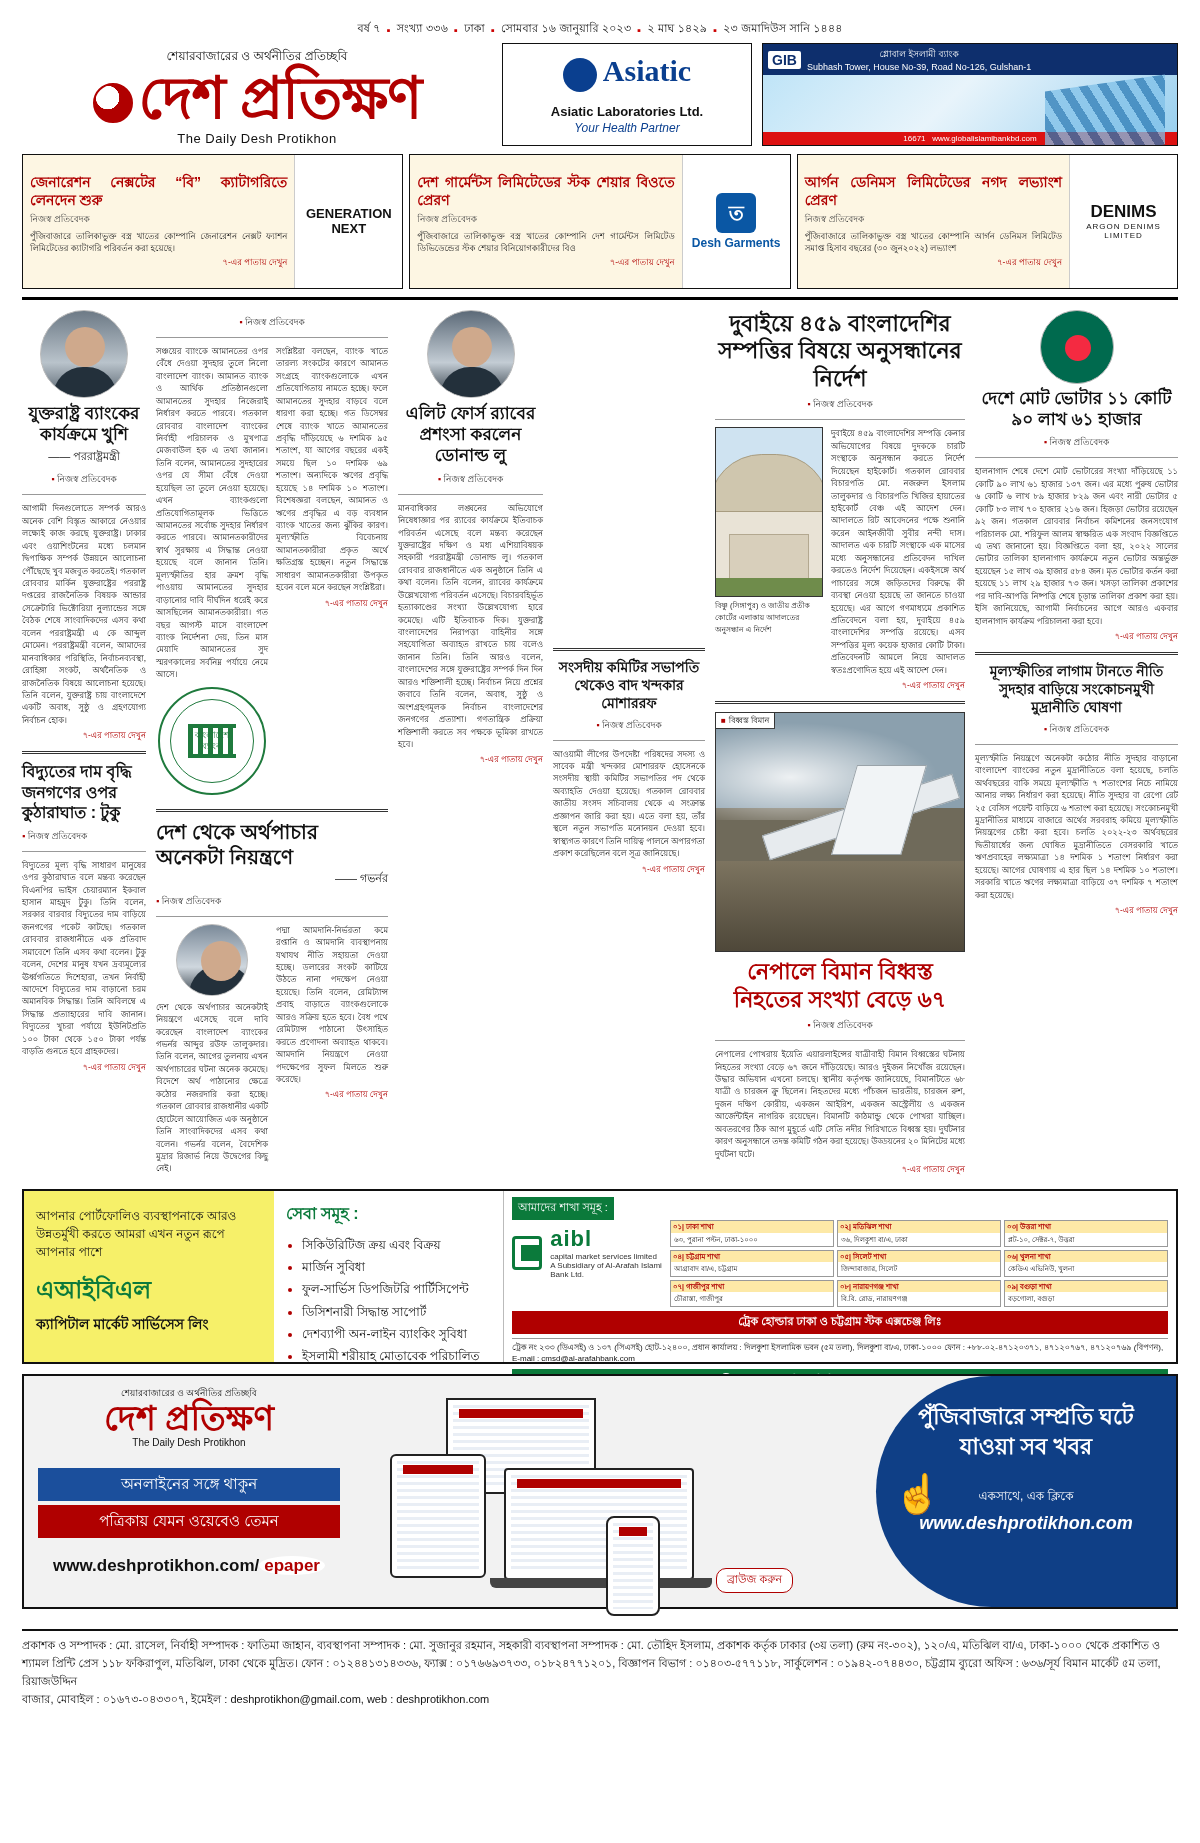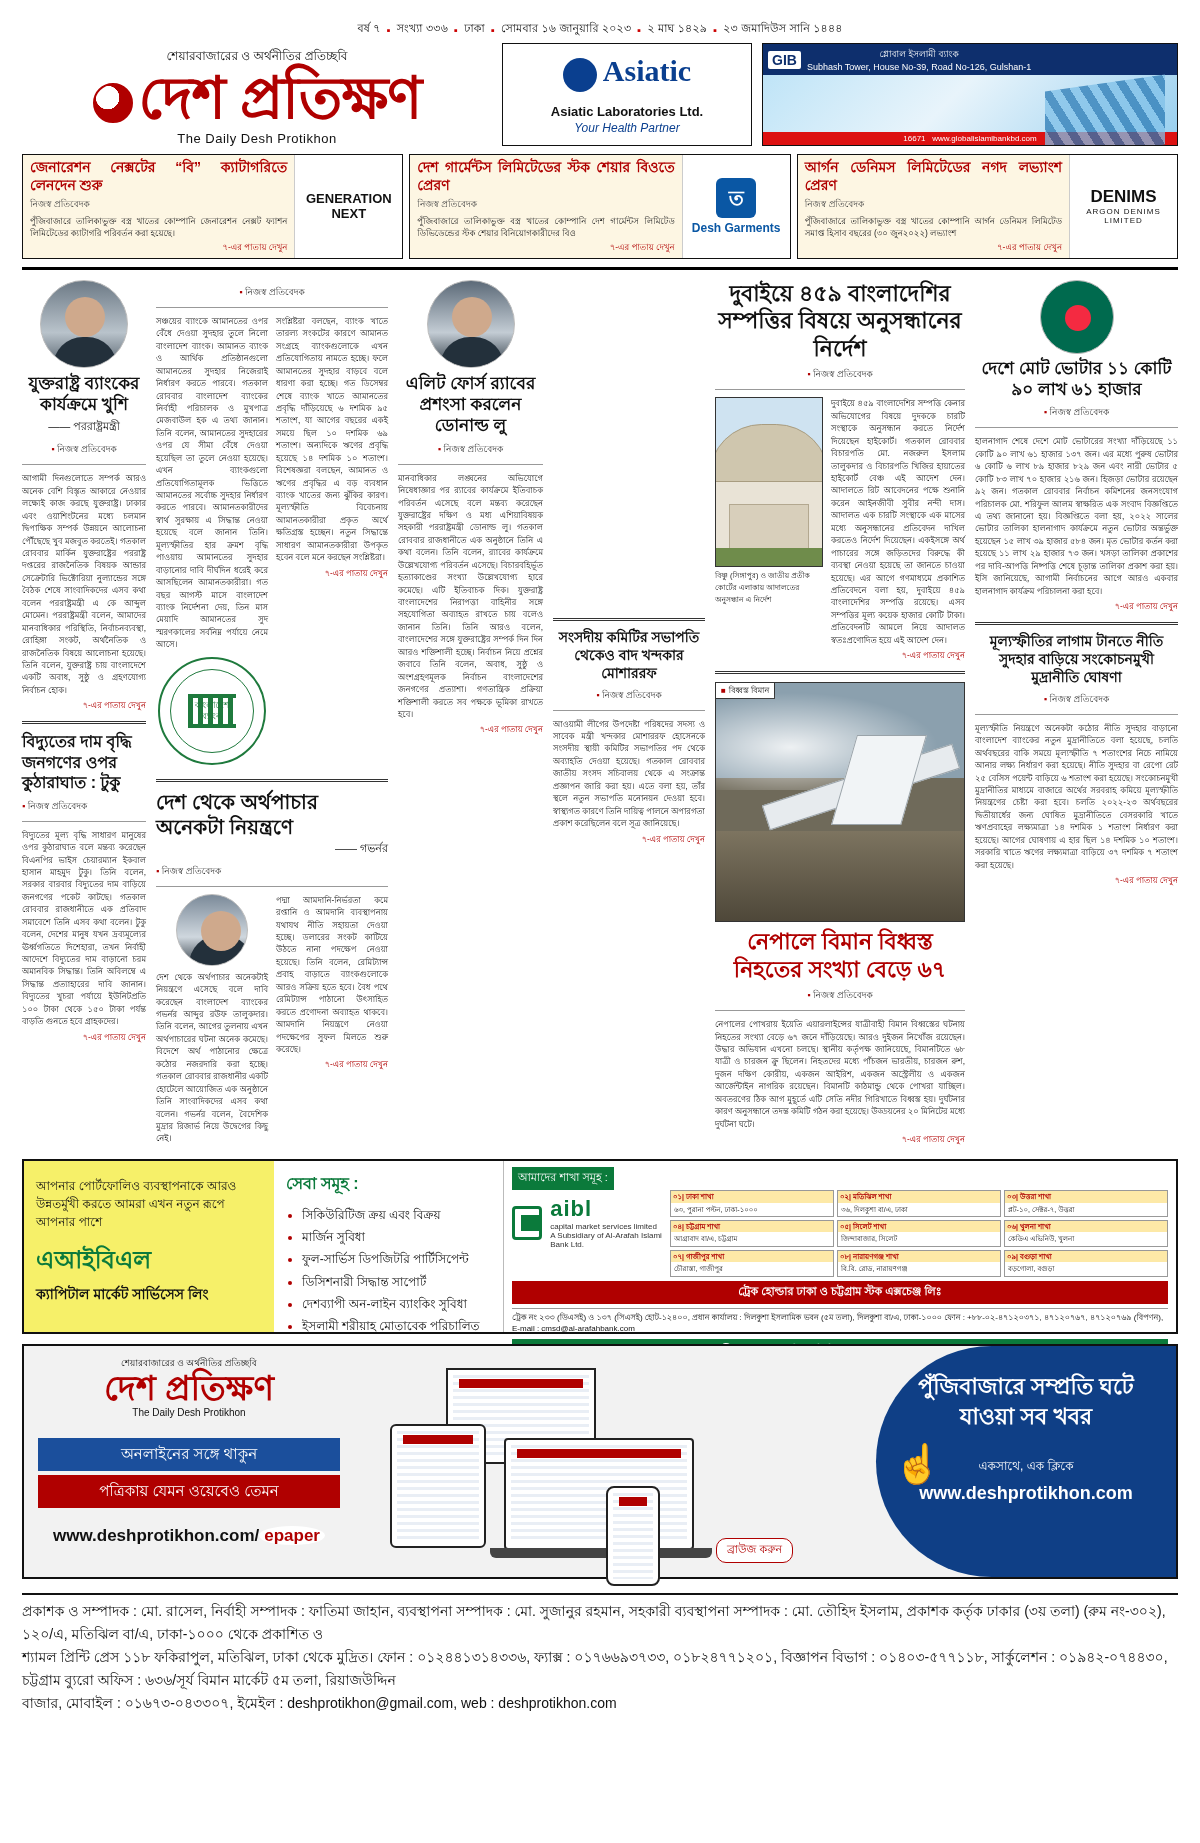--- a/index.html
+++ b/index.html
@@ -50,21 +50,21 @@
   .gib-top{background:#0e2f6d;color:#fff;font-size:9px;display:flex;align-items:center;gap:6px;padding:3px 5px;}
   .gib-logo{background:#fff;color:#0e2f6d;font-weight:bold;font-size:14px;padding:1px 4px;border-radius:2px;}
   .gib-body{flex:1;background:linear-gradient(135deg,#bfe4f7 0%, #e8f4fb 45%, #9ad0ef 100%);position:relative;}
   .gib-cubes{position:absolute;right:12px;top:8px;width:120px;height:70px;
     background:repeating-linear-gradient(60deg,#2a7ab5 0 8px,#7fc0e8 8px 16px);opacity:.75;transform:skewY(-8deg);}
   .gib-bot{background:#d11;color:#fff;font-size:8px;text-align:center;padding:2px;}
 
   
   .promorow { display:flex; gap:6px; margin-top:8px; }
   .promo { border:1px solid #111; background:#fdf6e3; display:flex; flex:1; }
-  .promo .txt { padding:4px 7px; flex:1;border-radius:21px; }
+  .promo .txt { padding:19px 7px; flex:1;border-radius:21px; }
   .promo .ttl { color:#b00000; font-size:14px; font-weight:bold; line-height:1.25; }
   .promo .byl { font-size:9px; color:#444; margin:4px 0 3px; }
   .promo .body { font-size:8.5px; line-height:1.45; text-align:justify; color:#222;}
   .promo .more { font-size:8.5px; color:#b00000; text-align:right; margin-top:2px;}
   .promo .logo { flex:0 0 108px; border-left:1px solid #ccc; display:flex;align-items:center;justify-content:center;
       background:#fff;text-align:center;padding:4px;}
   .lg-gennext{font-size:13px;font-weight:bold;color:#111;}
   .lg-dg{color:#0a57a4;font-size:12px;font-weight:bold;}
   .lg-dg .mark{display:block;width:40px;height:40px;margin:0 auto 3px;border-radius:6px;background:#0a57a4;color:#fff;
      line-height:40px;font-size:20px;}
@@ -172,26 +172,26 @@
   .dev.laptop{left:150px;top:92px;width:190px;height:112px;border-radius:4px;}
   .dev.laptop:after{content:"";position:absolute;left:-16px;bottom:-10px;width:222px;height:10px;background:#444;border-radius:0 0 6px 6px;}
   .dev.tab{left:36px;top:78px;width:96px;height:124px;border-radius:6px;}
   .dev.phone{left:252px;top:140px;width:54px;height:100px;border-radius:8px;}
   .dev.screen{left:92px;top:22px;width:150px;height:96px;}
   .devinner{position:absolute;inset:5px;background:repeating-linear-gradient(180deg,#e9eef5 0 3px,#fff 3px 7px);}
   .devinner:before{content:"";position:absolute;left:6px;top:4px;right:6px;height:9px;background:#b00000;}
   .ep-right{flex:0 0 300px;background:#0f3f86;color:#fff;position:relative;border-radius:150px 0 0 150px;padding:26px 20px;}
   .ep-right .t{font-size:22px;font-weight:bold;text-align:center;line-height:1.35;}
   .ep-right .s{font-size:12px;text-align:center;margin-top:26px;}
-  .ep-right .u{font-size:18px;font-weight:bold;text-align:center;margin-top:6px;}
+  .ep-right .u{font-size:18px;font-weight:bold;text-align:center;margin-top:6px;font-style:italic;}
   .ep-browse{position:absolute;left:-160px;bottom:14px;background:#fff;border:1px solid #b00000;color:#b00000;font-size:11px;padding:2px 10px;border-radius:10px;}
   .hand{position:absolute;left:18px;top:96px;font-size:38px;}
 
   
-  .footer { margin-top:14px; border-top:2px solid #111; padding-top:5px; font-size:14px; line-height:1.65; }
+  .footer { margin-top:20px; border-top:2px solid #111; padding-top:5px; font-size:11px; line-height:1.65; }
 </style>
 </head>
 <body>
 
 <div class="page">
 
   <div class="topline">
     <span>বর্ষ ৭</span>
       <span class="sep">▪</span>
     <span>সংখ্যা ৩৩৬</span>

